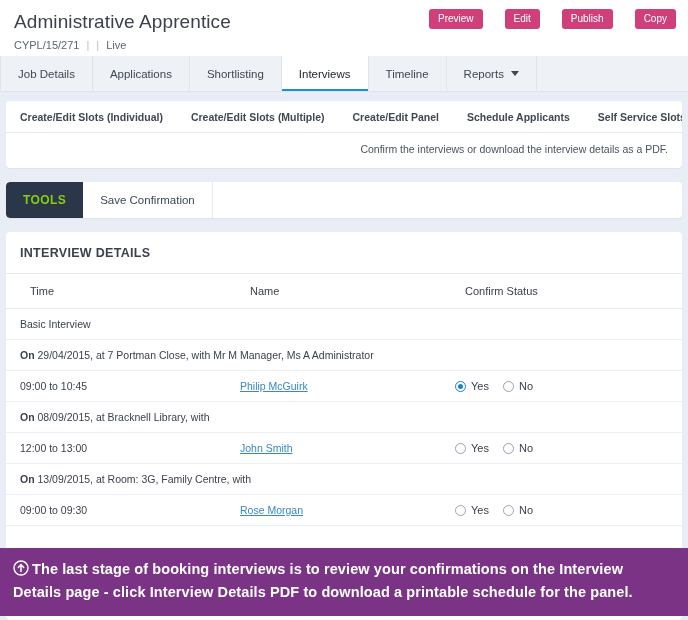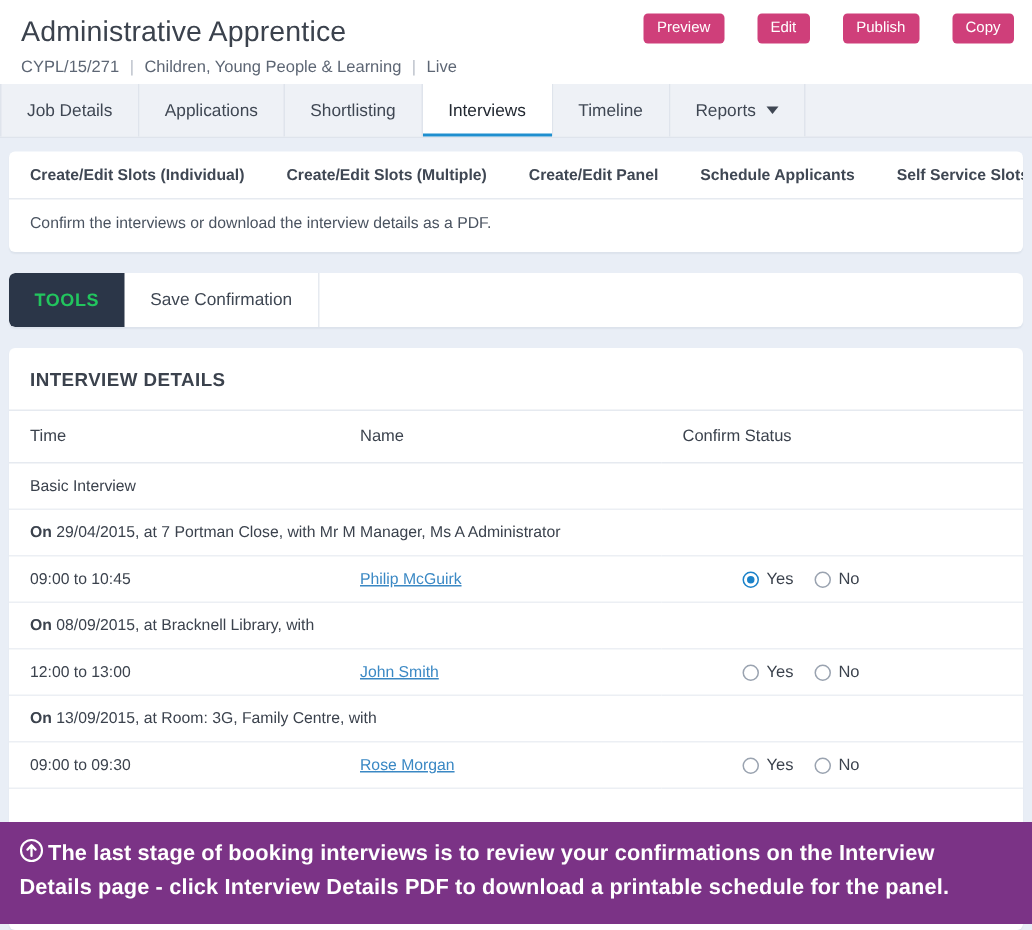--- a/index.html
+++ b/index.html
@@ -118,21 +118,21 @@
   
   .card {
     background: #ffffff;
     border-radius: 4px;
     margin: 9px 6px 0 6px;
     box-shadow: 0 1px 1px rgba(40,60,90,0.06);
     flex: 0 0 auto;
   }
 
   
-  .subnav-card { padding: 0; overflow: hidden; }
+  .subnav-card { padding: 0; overflow: hidden; text-align: right; }
   .subnav {
     display: flex;
     align-items: stretch;
     height: 32px;
     border-bottom: 1px solid #e6eaf0;
   }
   .subnav-item {
     display: flex;
     align-items: center;
     padding: 0 14px;
@@ -150,21 +150,21 @@
 
   
   .tools-card { padding: 0; overflow: hidden; margin-top: 14px; }
   .toolsbar {
     display: flex;
     align-items: stretch;
     height: 36px;
   }
   .tools-label {
     background: #2b3648;
-    color: #22c55e;
+    color: #84cc16;
     font-size: 12px;
     font-weight: 700;
     letter-spacing: 0.4px;
     display: flex;
     align-items: center;
     padding: 0 17px;
     border-radius: 4px 0 0 4px;
   }
   .tool-item {
     display: flex;
@@ -191,21 +191,21 @@
   table.details {
     width: 100%;
     border-collapse: collapse;
     table-layout: fixed;
   }
   table.details th {
     text-align: left;
     font-size: 11px;
     font-weight: 400;
     color: #3b424d;
-    padding: 11px 14px;
+    padding: 11px 24px;
     border-bottom: 1px solid #e6eaf0;
   }
   table.details td {
     font-size: 10.5px;
     color: #3b424d;
     padding: 9px 14px;
     border-bottom: 1px solid #eceff4;
     vertical-align: middle;
   }
   .col-time { width: 220px; }
@@ -223,21 +223,20 @@
     color: #3a88c4;
     text-decoration: underline;
     cursor: pointer;
     font-size: 10.5px;
   }
 
   .radio-group {
     display: flex;
     align-items: center;
     gap: 14px;
-    margin-left: 40px;
   }
   .radio-opt {
     display: flex;
     align-items: center;
     gap: 5px;
     cursor: pointer;
     font-size: 11px;
     color: #3b424d;
   }
   .radio-dot {
@@ -282,21 +281,20 @@
 </head>
 <body>
 
 <div class="page">
 
   <div class="header">
     <div class="job-title">Administrative Apprentice</div>
     <div class="meta-line">
       <span>CYPL/15/271</span>
       <span class="meta-sep">|</span>
-      <span>Children, Young People &amp; Learning</span>
       <span class="meta-sep">|</span>
       <span>Live</span>
     </div>
     <div class="header-actions">
       <button class="pill-btn">Preview</button>
       <button class="pill-btn">Edit</button>
       <button class="pill-btn">Publish</button>
       <button class="pill-btn">Copy</button>
     </div>
   </div>

